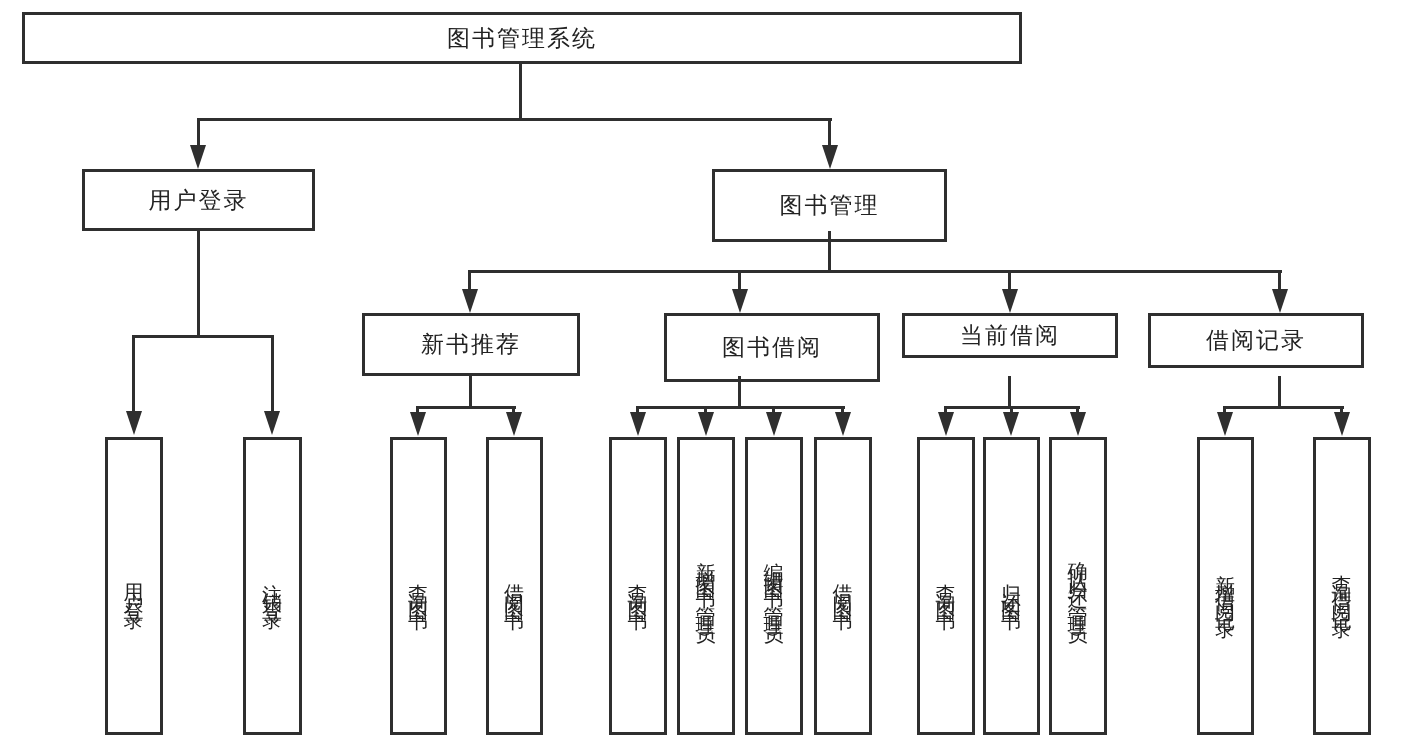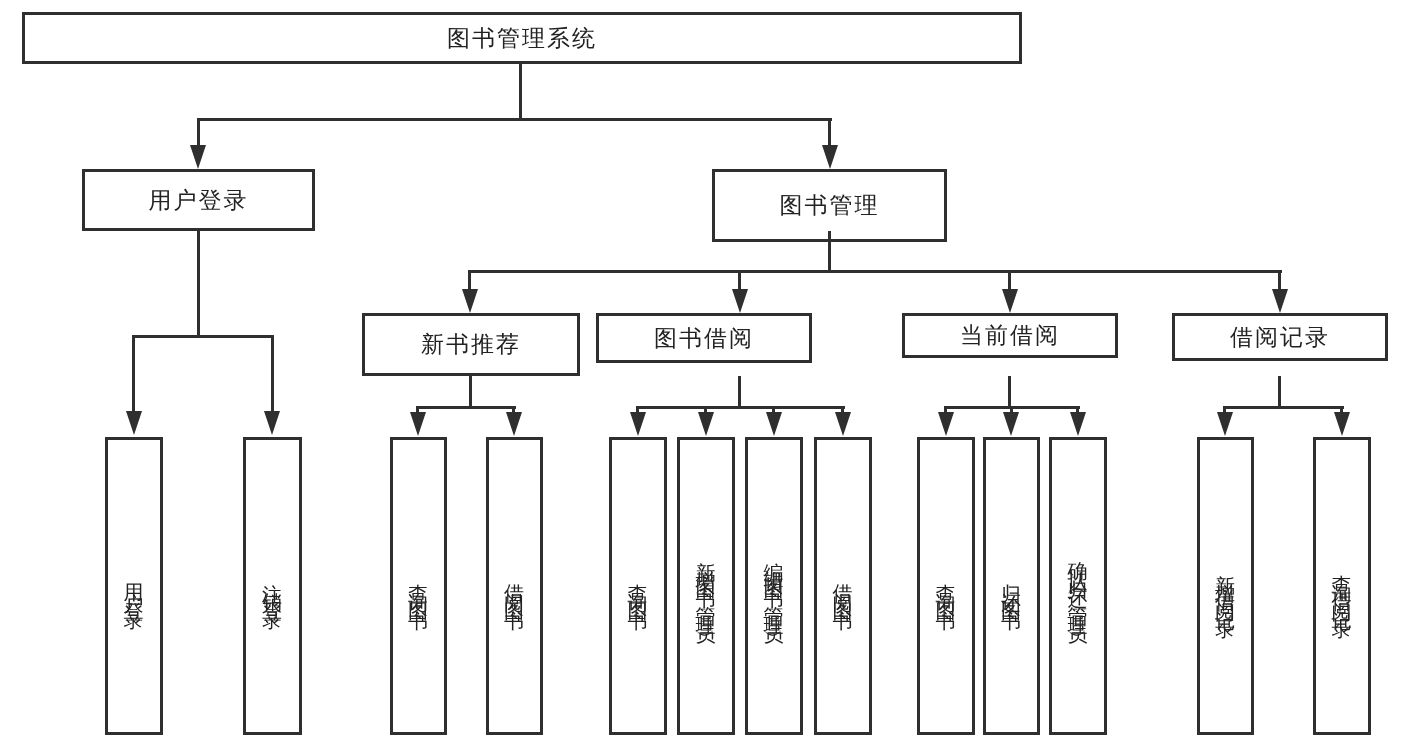--- a/index.html
+++ b/index.html
@@ -80,27 +80,27 @@
   <div class="line" style="left:738px;top:270px;width:3px;height:21px"></div>
   <div class="arrow" style="left:732px;top:289px"></div>
   <div class="line" style="left:1008px;top:270px;width:3px;height:21px"></div>
   <div class="arrow" style="left:1002px;top:289px"></div>
   <div class="line" style="left:1278px;top:270px;width:3px;height:21px"></div>
   <div class="arrow" style="left:1272px;top:289px"></div>
 
   <div class="box" style="left:362px;top:313px;width:218px;height:63px">
     <span class="hlabel">新书推荐</span>
   </div>
-  <div class="box" style="left:596px;top:313px;width:216px;height:50px">
+  <div class="box" style="left:664px;top:313px;width:216px;height:69px">
     <span class="hlabel">图书借阅</span>
   </div>
   <div class="box" style="left:902px;top:313px;width:216px;height:45px">
     <span class="hlabel">当前借阅</span>
   </div>
-  <div class="box" style="left:1172px;top:313px;width:216px;height:48px">
+  <div class="box" style="left:1148px;top:313px;width:216px;height:55px">
     <span class="hlabel">借阅记录</span>
   </div>
 
   <div class="line" style="left:469px;top:376px;width:3px;height:33px"></div>
   <div class="line" style="left:416px;top:406px;width:100px;height:3px"></div>
   <div class="line" style="left:416px;top:406px;width:3px;height:10px"></div>
   <div class="arrow" style="left:410px;top:412px"></div>
   <div class="line" style="left:512px;top:406px;width:3px;height:10px"></div>
   <div class="arrow" style="left:506px;top:412px"></div>
 

